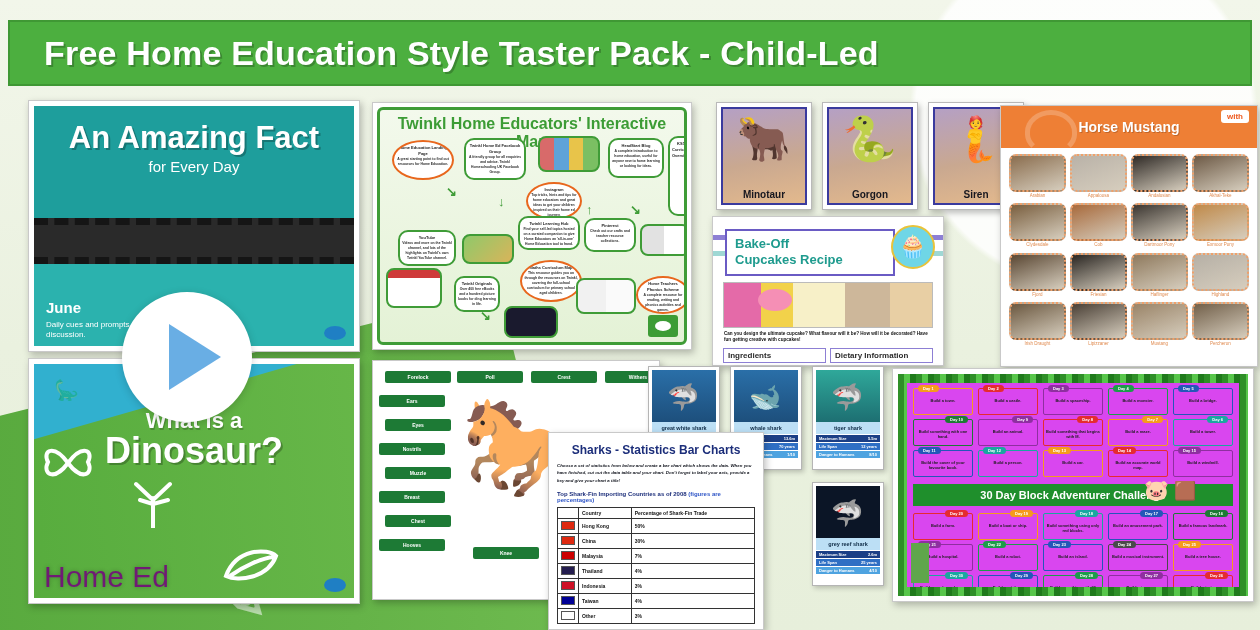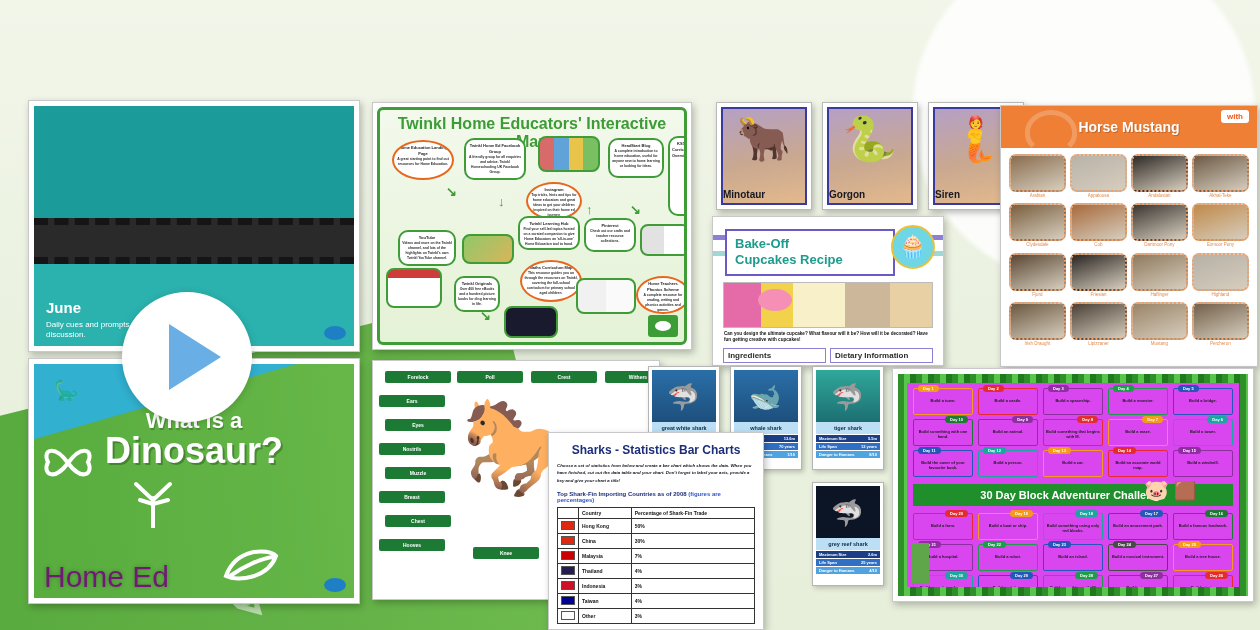--- a/index.html
+++ b/index.html
@@ -192,21 +192,21 @@
   }
   .myth-inner {
     width: 100%; height: 100%;
     border: 2px solid #3a3a9e;
     background: linear-gradient(170deg,#b5a0c4 0%, #c9a890 55%, #e3b98d 100%);
     position: relative; overflow: hidden;
   }
   .myth-fig { position: absolute; left: 50%; top: 8px; transform: translateX(-50%); font-size: 44px; line-height: 1; }
   .myth-label {
     position: absolute; left: 0; right: 0; bottom: 3px;
-    text-align: left; font-size: 10px; font-weight: 700; color: #17171f;
+    text-align: center; font-size: 10px; font-weight: 700; color: #17171f;
   }
   #myth-minotaur { left: 716px; }
   #myth-gorgon   { left: 822px; }
   #myth-siren    { left: 928px; }
   
   #card-horsebreeds { left: 1000px; top: 105px; width: 258px; height: 262px; padding: 0; }
   .hb-head {
     height: 42px; background: #ee7f35; position: relative;
     display: flex; align-items: center; justify-content: center;
   }
@@ -341,24 +341,31 @@
 </head>
 <body>
 
 <div id="stage" data-interactable="false">
 
   <div class="bg-wash" data-interactable="false"></div>
   <div class="bg-green-sweep" data-interactable="false"></div>
   <div class="bg-leaf" data-interactable="false" style="right:150px;top:120px;width:120px;height:120px;"></div>
   <div class="bg-glyph" data-interactable="false" style="left:210px;top:560px;font-size:70px;">✎</div>
 
+  <div class="banner" data-interactable="false">
+    <h1 data-interactable="false">Free Home Education Style Taster Pack - Child-Led</h1>
+  </div>
 
   <div class="card" id="card-fact" data-interactable="true">
     <div class="fact-inner" data-interactable="false">
       <div class="fact-bottom" data-interactable="false"></div>
+      <div class="fact-top" data-interactable="false">
+        <div class="fact-title" data-interactable="false">An Amazing Fact</div>
+        <div class="fact-sub" data-interactable="false">for Every Day</div>
+      </div>
       <div class="film-strip" data-interactable="false"></div>
       <div class="fact-month" data-interactable="false">June</div>
       <div class="fact-desc" data-interactable="false">Daily cues and prompts to inspire research and discussion.</div>
       <div class="tw-logo" data-interactable="false"></div>
     </div>
   </div>
 
   <div class="card" id="card-dino" data-interactable="true">
     <div class="dino-inner" data-interactable="false">
       <div class="dino-pattern" data-interactable="false">

